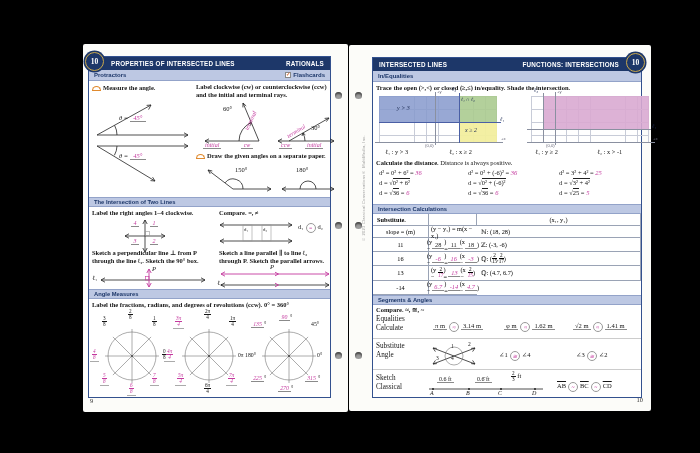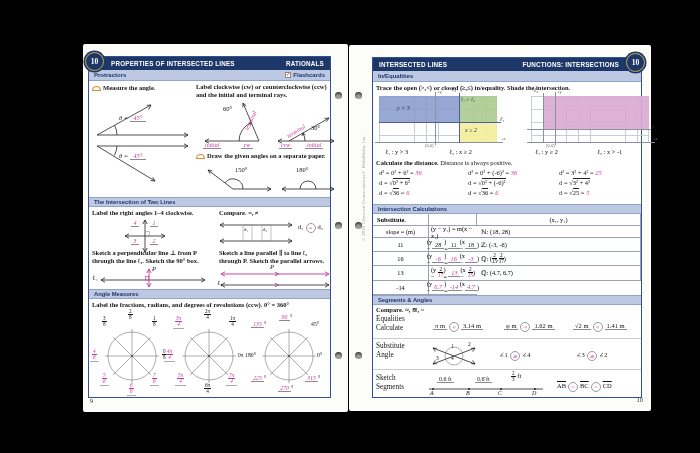--- a/index.html
+++ b/index.html
@@ -456,21 +456,21 @@
           <span class="a" style="left:20px;top:12px;font-size:5.5px">4</span>
         </div>
         <span class="a" style="left:126px;top:46px"><span>∠1</span><span class="circ">
               <span class="pk">≅</span>
             </span><span>∠4</span></span>
         <span class="a" style="left:203px;top:46px"><span>∠3</span><span class="circ">
               <span class="pk">≅</span>
             </span><span>∠2</span></span>
         <div class="srow" style="top:64px"></div>
 
-        <div class="a lblb" style="left:3px;top:69px"><span>Sketch</span><br><span>Segments</span></div>
+        <div class="a lblb" style="left:3px;top:69px"><span>Sketch</span><br><span>Classical</span></div>
         <div class="a" style="left:52px;top:69px;width:124px;height:26px">
           <svg width="124" height="26">
             <path class="ln" d="M4,15 L118,15"></path>
             <circle cx="8" cy="15" r="1" fill="#222"></circle>
               <circle cx="44" cy="15" r="1" fill="#222"></circle>
             <circle cx="76" cy="15" r="1" fill="#222"></circle>
               <circle cx="110" cy="15" r="1" fill="#222"></circle>
           </svg>
           <span class="a bl" style="left:12px;top:2px;font-size:6px">0.6 ft</span>
           <span class="a bl" style="left:50px;top:2px;font-size:6px">0.6̄ ft</span>

